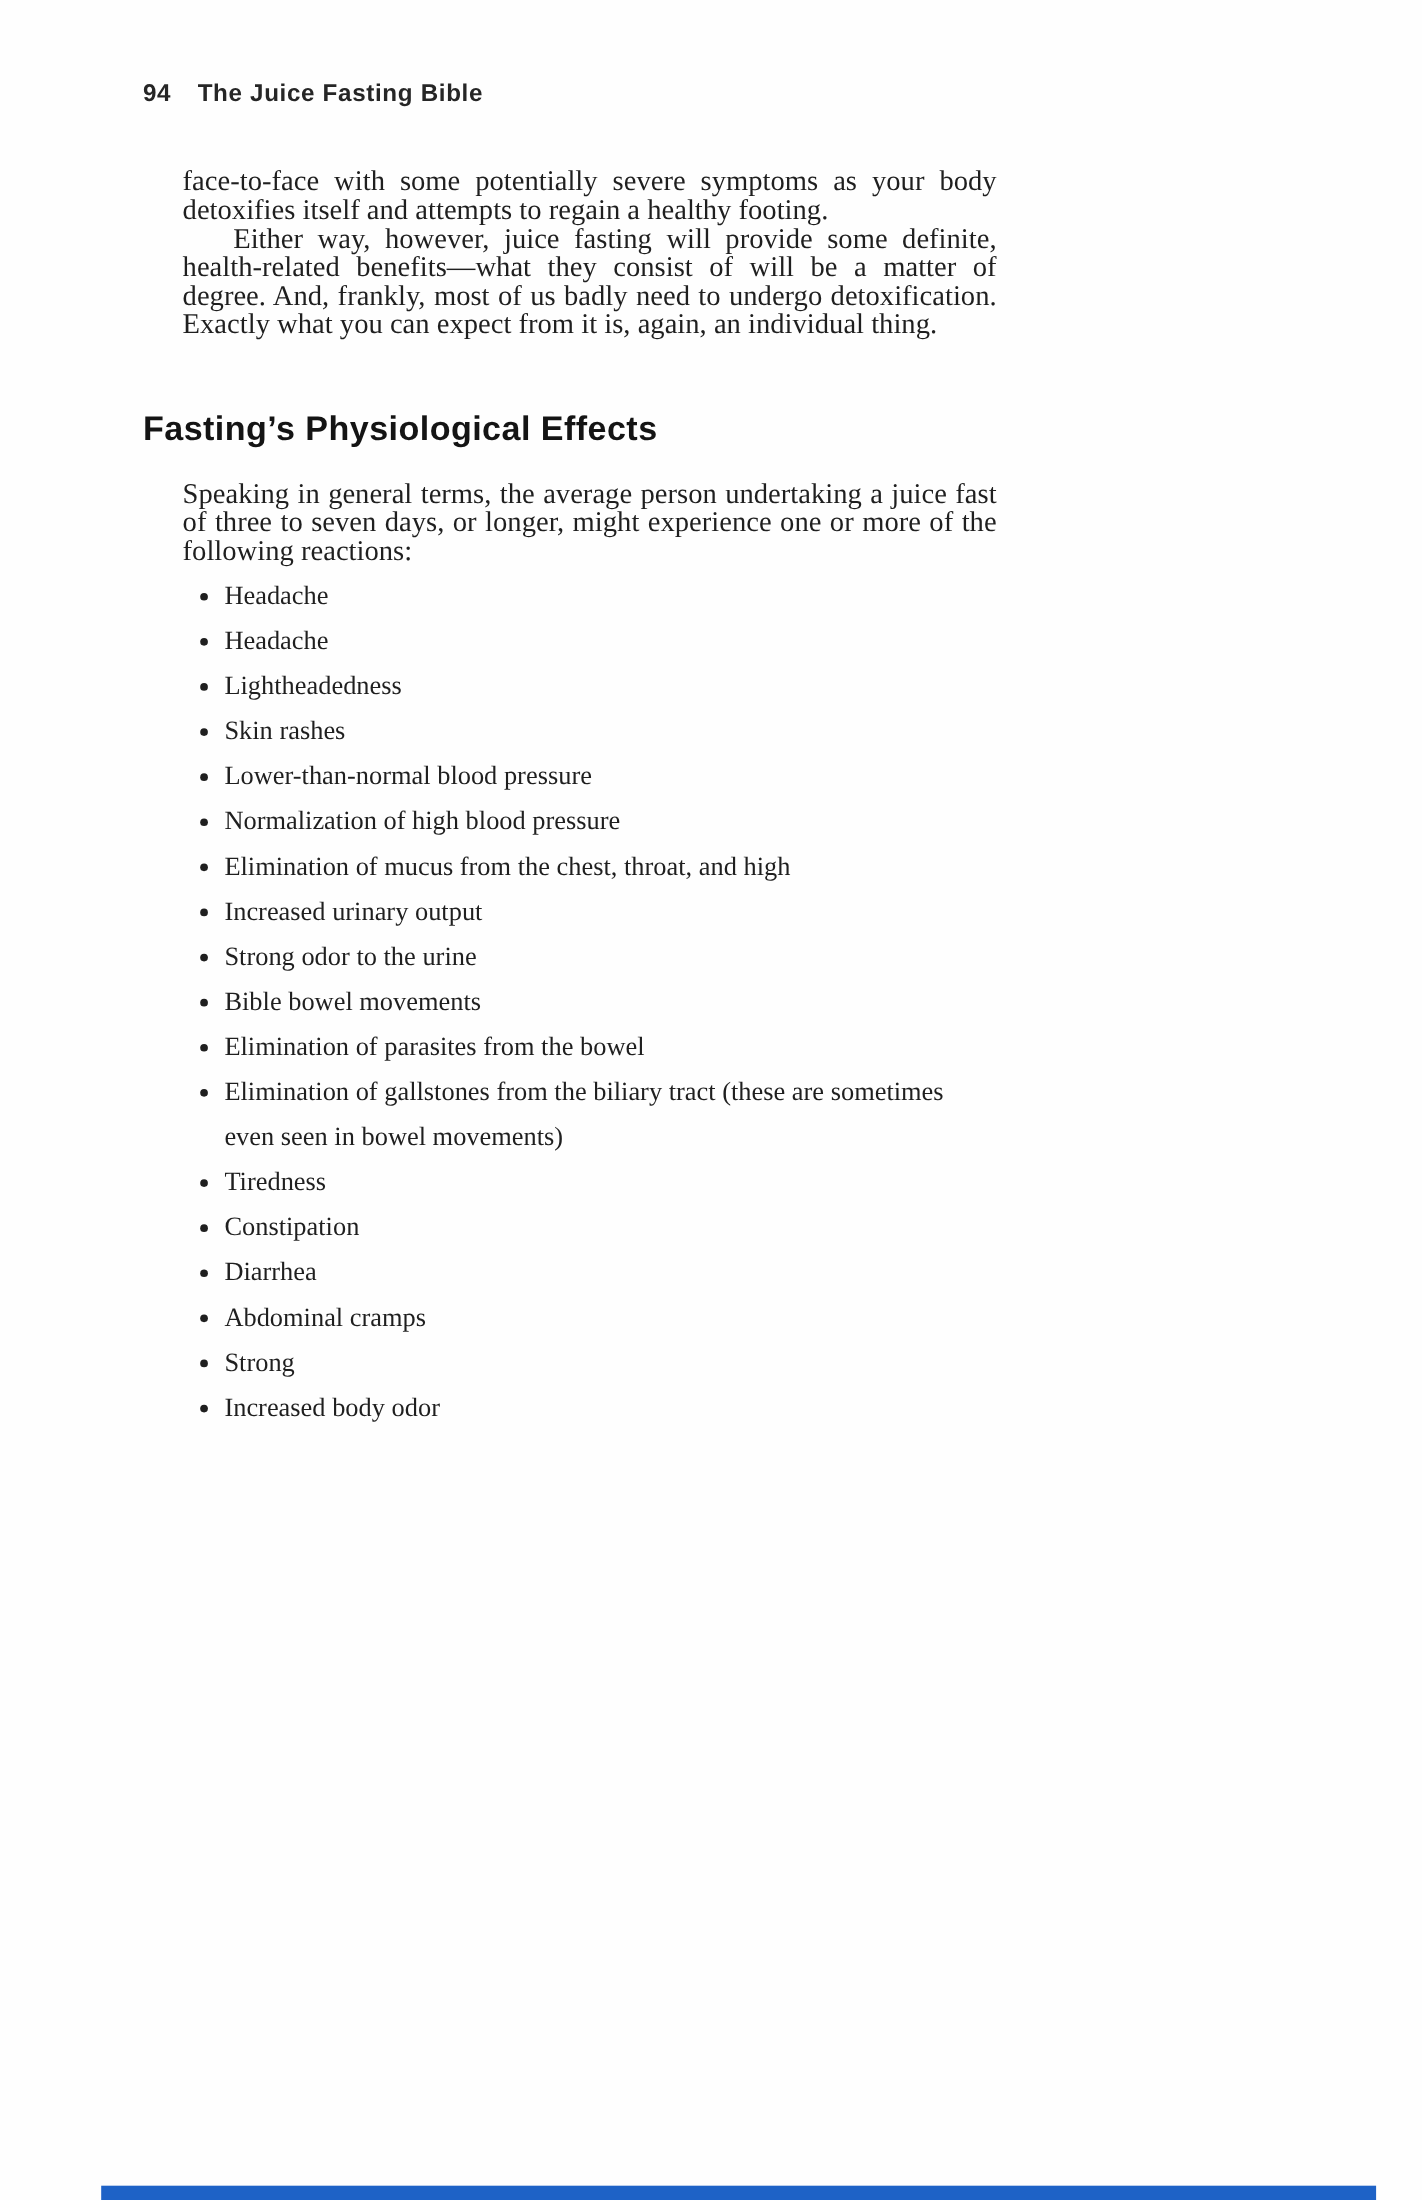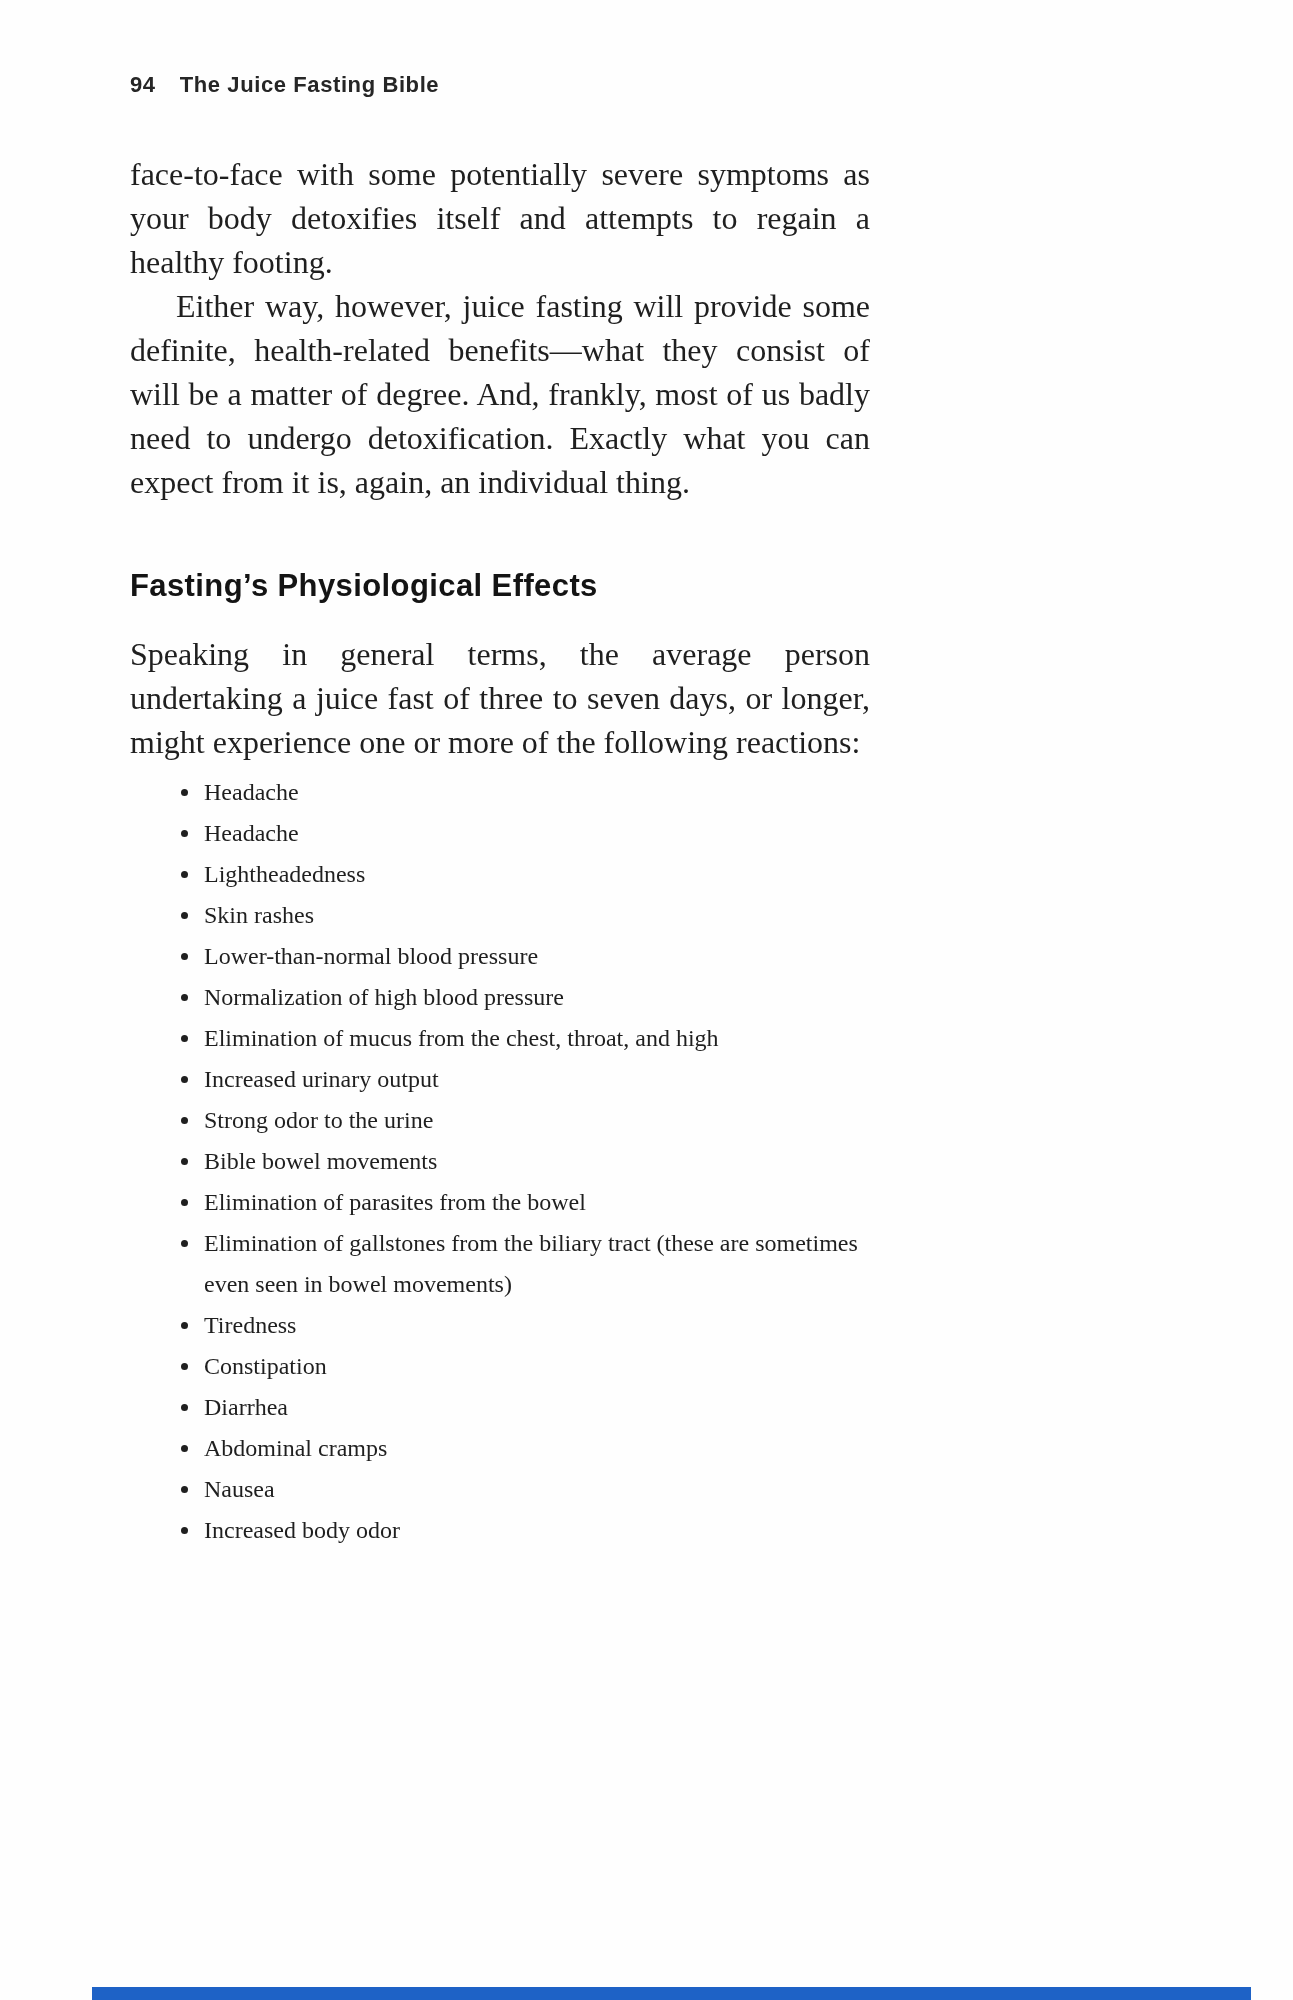--- a/index.html
+++ b/index.html
@@ -25,24 +25,25 @@
     display: flex;
     align-items: flex-start;
     gap: 24px;
     font-family: "Liberation Sans", sans-serif;
     font-weight: 700;
     font-size: 22px;
     letter-spacing: 0.6px;
     color: #262626;
   }
   .body-text {
-    font-size: 32px;
-    line-height: 44px;
+    font-size: 26px;
+    line-height: 26px;
     text-align: justify;
     width: 740px;
+    margin-left: 36px;
   }
   p { margin: 0; }
   .para-first { margin-top: 54px; }
   .para-indent { text-indent: 46px; }
   .section-heading {
     font-family: Liberation Sans, sans-serif;
     font-weight: 700;
     font-size: 31px;
     letter-spacing: 0.4px;
     color: #141414;
@@ -100,20 +101,20 @@
         <li>Elimination of mucus from the chest, throat, and high</li>
         <li>Increased urinary output</li>
         <li>Strong odor to the urine</li>
         <li>Bible bowel movements</li>
         <li>Elimination of parasites from the bowel</li>
         <li>Elimination of gallstones from the biliary tract (these are sometimes even seen in bowel movements)</li>
         <li>Tiredness</li>
         <li>Constipation</li>
         <li>Diarrhea</li>
         <li>Abdominal cramps</li>
-        <li>Nausea</li>
+        <li>Strong</li>
         <li>Increased body odor</li>
       </ul>
 
   </div>
 
   <div class="footer-bar" style="background: rgb(30, 98, 198);"></div>
 </div>
 
 </body></html>

